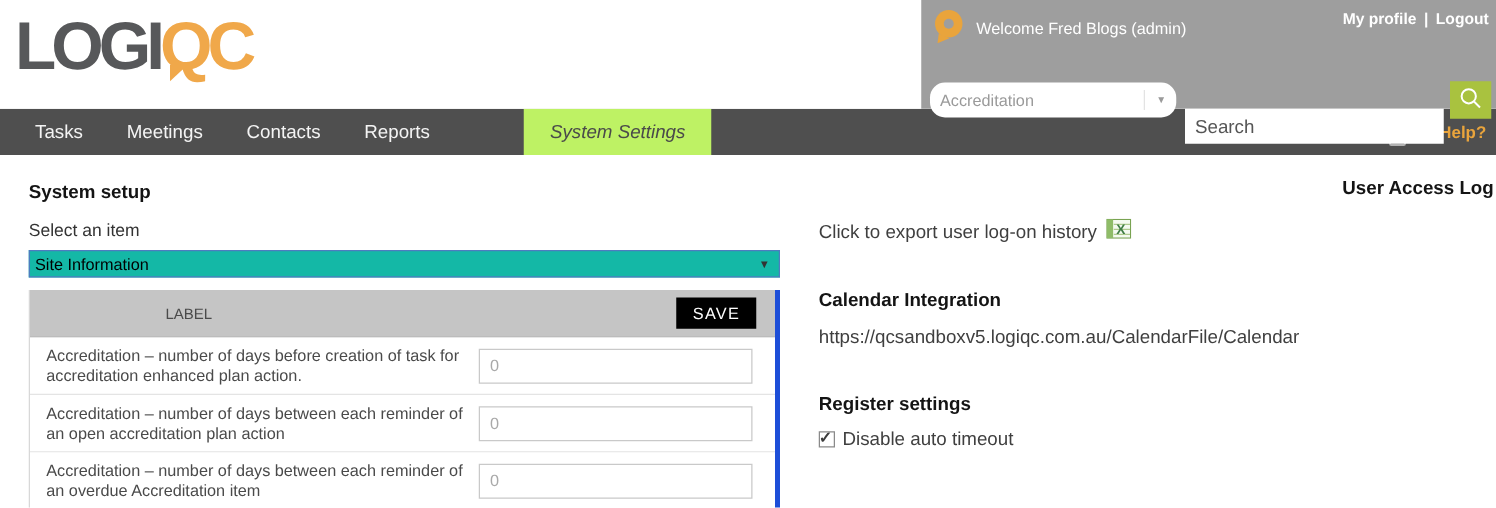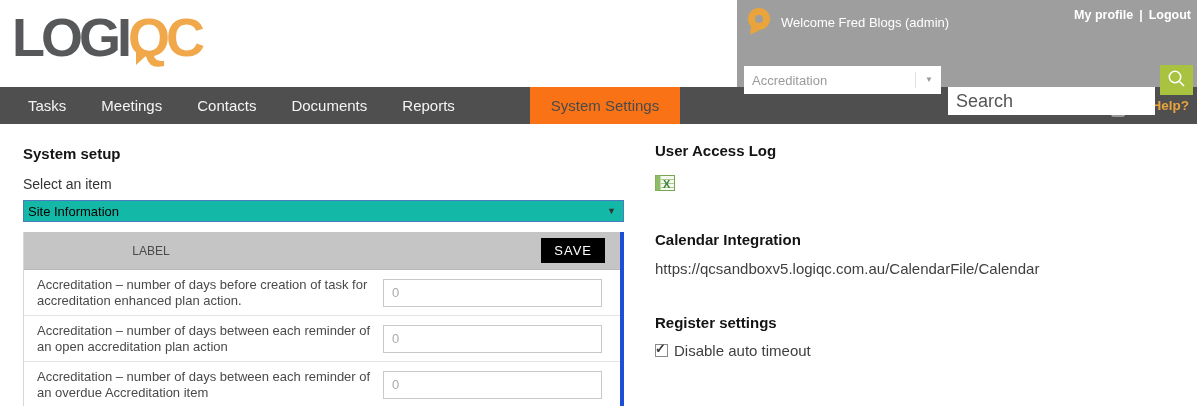--- a/index.html
+++ b/index.html
@@ -19,35 +19,35 @@
           border-top: 13px solid #F0A84A; border-right: 14px solid transparent; }
 
   .header-panel { position: absolute; right: 0; top: 0; width: 460px; height: 87px; background: #9E9E9E; }
   .panel-welcome { position: absolute; left: 10px; top: 7px; display: flex; align-items: center; gap: 10px;
           color: #fff; font-size: 13px; }
   .panel-links { position: absolute; right: 6px; top: 8px; display: flex; align-items: center; gap: 6px;
           color: #fff; font-size: 12.5px; font-weight: bold; }
   .panel-links span { cursor: pointer; }
   .panel-controls { position: absolute; left: 7px; top: 45px; display: flex; align-items: center; }
   .scope-select { width: 197px; height: 28px; background: #fff; display: flex; align-items: center;
-          padding: 0 8px; color: #9a9a9a; font-size: 13px; margin-right: 7px; cursor: pointer; }
+          padding: 0 8px; color: #9a9a9a; font-size: 13px; margin-right: 7px; cursor: pointer; border-radius: 12px; }
   .scope-arrow { margin-left: auto; font-size: 8px; color: #9a9a9a; padding-left: 9px;
           border-left: 1px solid #e3e3e3; height: 16px; line-height: 16px; }
   .search-input { width: 207px; height: 28px; border: none; outline: none; padding: 0 8px;
-          font-size: 18px; color: #444; margin-right: 5px; font-family: inherit; margin-top: 42px; }
+          font-size: 15px; color: #444; margin-right: 5px; font-family: inherit; margin-top: 42px; }
   .search-input::placeholder { color: #555; opacity: 1; }
   .search-btn { width: 33px; height: 30px; background: #A9C23F; border: none; cursor: pointer;
           display: flex; align-items: center; justify-content: center; }
 
   
   .nav { height: 37px; background: #4F4F4F; display: flex; align-items: stretch;
          padding-left: 28px; gap: 35px; color: #f4f4f4; font-size: 15px; }
   .nav-item { display: flex; align-items: center; cursor: pointer; white-space: nowrap; }
-  .nav-tab-active { background: #f97316; color: #4a4a4a; padding: 0 21px; margin-left: 40px;
-         display: flex; align-items: center; cursor: pointer; white-space: nowrap; }
+  .nav-tab-active { background: #bef264; color: #4a4a4a; padding: 0 21px; margin-left: 40px;
+         display: flex; align-items: center; cursor: pointer; white-space: nowrap; font-style: italic; }
   .nav-right { margin-left: auto; display: flex; align-items: center; gap: 20px; padding-right: 8px; }
   .printer-btn { display: flex; align-items: center; cursor: pointer; }
   .help-link { color: #E9A43C; font-weight: bold; font-size: 13.5px; cursor: pointer; }
 
   
   .left-col { position: absolute; left: 23px; top: 128px; width: 601px; }
   .sys-title { margin-top: 17px; font-size: 15px; font-weight: bold; color: #141414; }
   .select-label { margin-top: 14px; font-size: 14px; color: #333; }
   .fake-select { margin-top: 8px; height: 22px; border: 1px solid #4d7cc0; display: flex;
          align-items: center; padding: 0 4px; font-size: 13px; color: #000; background: #14b8a6; cursor: pointer; }
@@ -61,21 +61,21 @@
          font-size: 13px; letter-spacing: 1px; padding: 5px 13px; cursor: pointer; font-family: inherit; }
   .trow { height: 46px; display: flex; align-items: center; border-bottom: 1px solid #e4e4e4; background:#fff; }
   .trow-label { padding-left: 13px; width: 352px; font-size: 13px; color: #4a4a4a; line-height: 16px; }
   .trow-input { margin-left: auto; margin-right: 18px; width: 219px; height: 28px;
          border: 1px solid #c9c9c9; font-size: 13px; padding: 0 8px; color: #555; font-family: inherit; }
   .trow-input::placeholder { color: #a9a9a9; opacity: 1; }
 
   
   .right-col { position: absolute; left: 655px; top: 124px; width: 540px; color: #3f3f3f; }
   .rc-title { font-size: 15px; font-weight: bold; color: #141414; }
-  .ual-title { margin-top: 18px; }
+  .ual-title { margin-top: 18px; text-align: right; }
   .export-line { margin-top: 16px; font-size: 15px; display: flex; align-items: center; gap: 7px; cursor: pointer; }
   .cal-title { margin-top: 37px; }
   .url-line { margin-top: 12px; font-size: 15px; color: #3f3f3f; }
   .reg-title { margin-top: 37px; }
   .checkbox-line { margin-top: 11px; font-size: 15px; display: flex; align-items: center; gap: 6px; }
   .cbx { appearance: none; -webkit-appearance: none; width: 13px; height: 13px;
          border: 1px solid #8a8a8a; background: #fff; position: relative; cursor: pointer; }
   .cbx:checked::after { content: "\2713"; position: absolute; left: -1px; top: -4px;
          font-size: 13px; font-weight: bold; color: #3c3c3c; }
 </style>
@@ -118,21 +118,20 @@
         </span>
       </button>
     </div>
   </div>
 </div>
 
 <div class="nav">
   <span class="nav-item">Tasks</span>
   <span class="nav-item">Meetings</span>
   <span class="nav-item">Contacts</span>
-  <span class="nav-item">Documents</span>
   <span class="nav-item">Reports</span>
   <span class="nav-tab-active">System Settings</span>
   <span class="nav-right">
     <span class="printer-btn">
       <svg width="26" height="24" viewBox="0 0 26 24" fill="none" stroke="#b2b2b2" stroke-width="1.5">
         <rect x="7" y="1.5" width="12" height="5" rx="1"></rect>
         <rect x="2.5" y="6.5" width="21" height="10" rx="2"></rect>
         <rect x="7" y="13" width="12" height="9" rx="1" fill="#4F4F4F"></rect>
         <line x1="9.5" y1="16.5" x2="16.5" y2="16.5"></line>
         <line x1="9.5" y1="19" x2="16.5" y2="19"></line>
@@ -166,20 +165,21 @@
     <div class="trow">
       <span class="trow-label">Accreditation – number of days between each reminder of an overdue Accreditation item</span>
       <input class="trow-input" placeholder="0" style="">
     </div>
   </div>
 </div>
 
 <div class="right-col">
   <div class="rc-title ual-title">User Access Log</div>
   <div class="export-line">
+    <span>Click to export user log-on history</span>
     <span>
       <svg width="20" height="16" viewBox="0 0 20 16">
         <rect x="0.5" y="0.5" width="19" height="15" fill="#f4faf0" stroke="#79a352"></rect>
         <rect x="0.5" y="0.5" width="5" height="15" fill="#8fbc68"></rect>
         <line x1="6" y1="4.5" x2="19" y2="4.5" stroke="#aecb8e"></line>
         <line x1="6" y1="8.5" x2="19" y2="8.5" stroke="#aecb8e"></line>
         <line x1="6" y1="12.5" x2="19" y2="12.5" stroke="#aecb8e"></line>
         <text x="8" y="12.5" font-size="11" font-weight="bold" fill="#3f7d45" font-family="Liberation Sans, sans-serif">X</text>
       </svg>
     </span>

